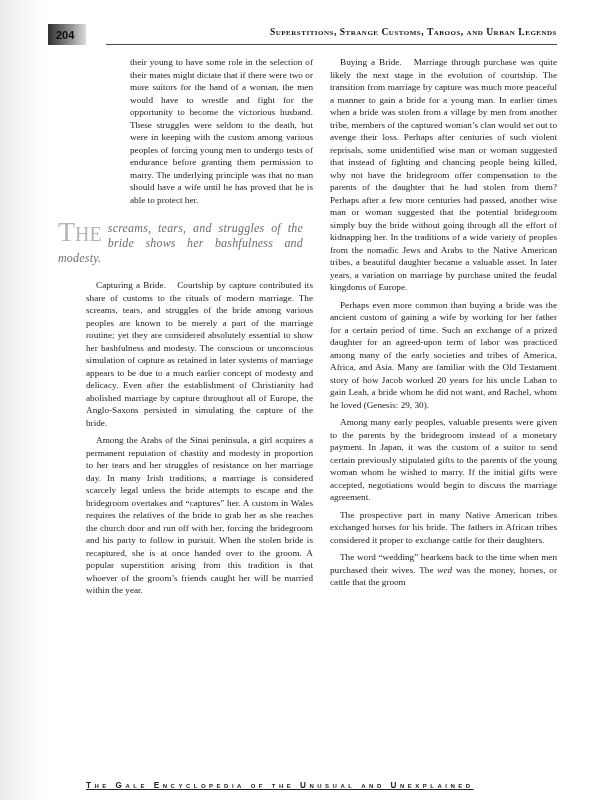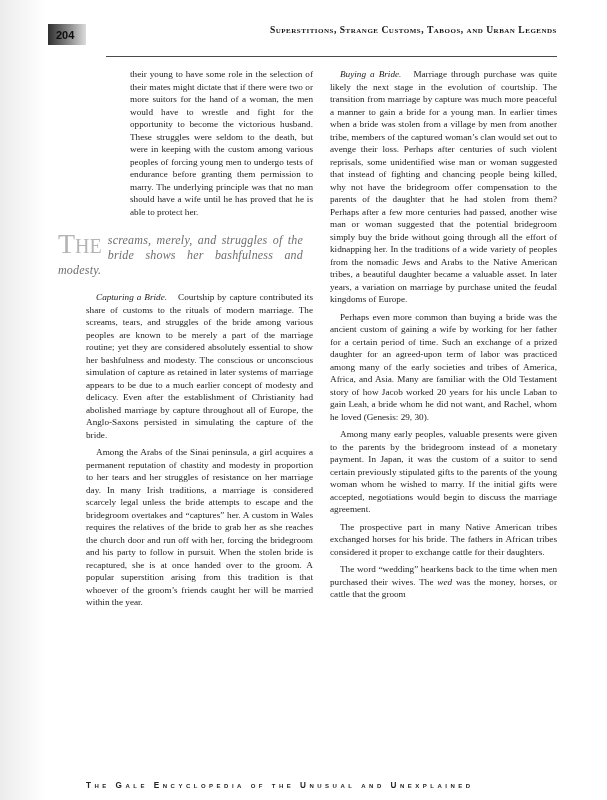--- a/index.html
+++ b/index.html
@@ -36,34 +36,34 @@
   }
   .header-title {
     flex: 1;
     text-align: right;
     font-variant: small-caps;
     font-size: 9.6px;
     font-weight: 600;
     letter-spacing: 0.5px;
     color: #161616;
     border-bottom: 1px solid #4a4a4a;
-    padding-bottom: 21px;
+    padding-bottom: 7px;
     margin-left: 20px;
   }
   .columns { display: flex; gap: 17px; }
   .col {
     flex: 1;
     text-align: justify;
     font-size: 9.2px;
     line-height: 12.5px;
     hyphens: auto;
   }
   .col p { margin-bottom: 5px; text-indent: 10px; }
   .col p.no-indent { text-indent: 0; margin-left: 44px; }
-  .lead { font-style: italic; margin-right: 8px; }
+  .lead { margin-right: 8px; }
   .pull-quote { margin: 15px 10px 13px -28px; }
   .pull-quote::after { content: ""; display: block; clear: both; }
   .pq-lead {
     float: left;
     font-variant: small-caps;
     font-size: 28px;
     line-height: 22px;
     color: #b5b5b5;
     margin-right: 6px;
   }
@@ -80,20 +80,21 @@
     right: 46px;
     bottom: 10px;
     font-family: "Liberation Sans", sans-serif;
     font-weight: bold;
     font-size: 8.2px;
     font-variant: small-caps;
     letter-spacing: 3.5px;
     white-space: nowrap;
     overflow: hidden;
     color: #242424;
+    text-decoration: underline;
   }
 </style>
 </head>
 <body>
 
 <div class="page">
 
   <header class="page-header">
     <div class="page-num-bar">
       <span class="page-num">204</span>
@@ -101,21 +102,21 @@
     <div class="header-title">Superstitions, Strange Customs, Taboos, and Urban Legends</div>
   </header>
 
   <main class="columns">
 
     <div class="col">
       <p class="no-indent">their young to have some role in the selection of their mates might dictate that if there were two or more suitors for the hand of a woman, the men would have to wrestle and fight for the opportunity to become the victorious husband. These struggles were seldom to the death, but were in keeping with the custom among various peoples of forcing young men to undergo tests of endurance before granting them permission to marry. The underlying principle was that no man should have a wife until he has proved that he is able to protect her.</p>
 
       <div class="pull-quote">
         <span class="pq-lead">The</span>
-        <span class="pq-text">screams, merely, and struggles of the bride shows her bashfulness and modesty.</span>
+        <span class="pq-text">screams, tears, and struggles of the bride shows her bashfulness and modesty.</span>
       </div>
 
       <p><span class="lead">Capturing a Bride.</span><span> Courtship by capture contributed its share of customs to the rituals of modern marriage. The screams, tears, and struggles of the bride among various peoples are known to be merely a part of the marriage routine; yet they are considered absolutely essential to show her bashfulness and modesty. The conscious or unconscious simulation of capture as retained in later systems of marriage appears to be due to a much earlier concept of modesty and delicacy. Even after the establishment of Christianity had abolished marriage by capture throughout all of Europe, the Anglo-Saxons persisted in simulating the capture of the bride.</span></p>
 
       <p>Among the Arabs of the Sinai peninsula, a girl acquires a permanent reputation of chastity and modesty in proportion to her tears and her struggles of resistance on her marriage day. In many Irish traditions, a marriage is considered scarcely legal unless the bride attempts to escape and the bridegroom overtakes and “captures” her. A custom in Wales requires the relatives of the bride to grab her as she reaches the church door and run off with her, forcing the bridegroom and his party to follow in pursuit. When the stolen bride is recaptured, she is at once handed over to the groom. A popular superstition arising from this tradition is that whoever of the groom’s friends caught her will be married within the year.</p>
     </div>
 
     <div class="col">
       <p><span class="lead">Buying a Bride.</span><span> Marriage through purchase was quite likely the next stage in the evolution of courtship. The transition from marriage by capture was much more peaceful a manner to gain a bride for a young man. In earlier times when a bride was stolen from a village by men from another tribe, members of the captured woman’s clan would set out to avenge their loss. Perhaps after centuries of such violent reprisals, some unidentified wise man or woman suggested that instead of fighting and chancing people being killed, why not have the bridegroom offer compensation to the parents of the daughter that he had stolen from them? Perhaps after a few more centuries had passed, another wise man or woman suggested that the potential bridegroom simply buy the bride without going through all the effort of kidnapping her. In the traditions of a wide variety of peoples from the nomadic Jews and Arabs to the Native American tribes, a beautiful daughter became a valuable asset. In later years, a variation on marriage by purchase united the feudal kingdoms of Europe.</span></p>
 

